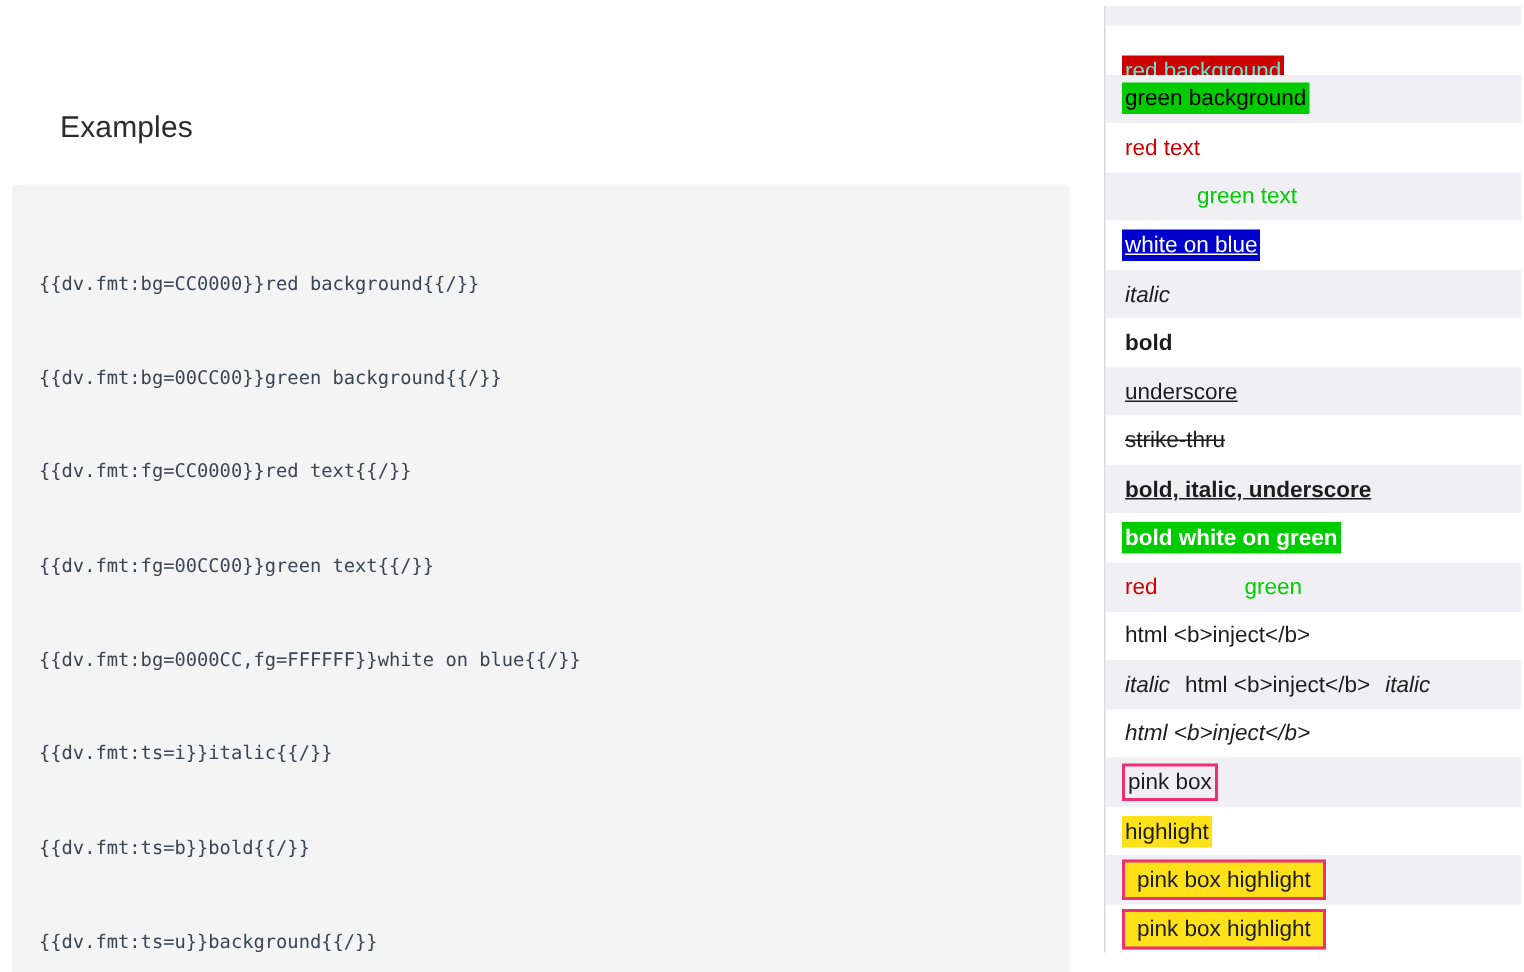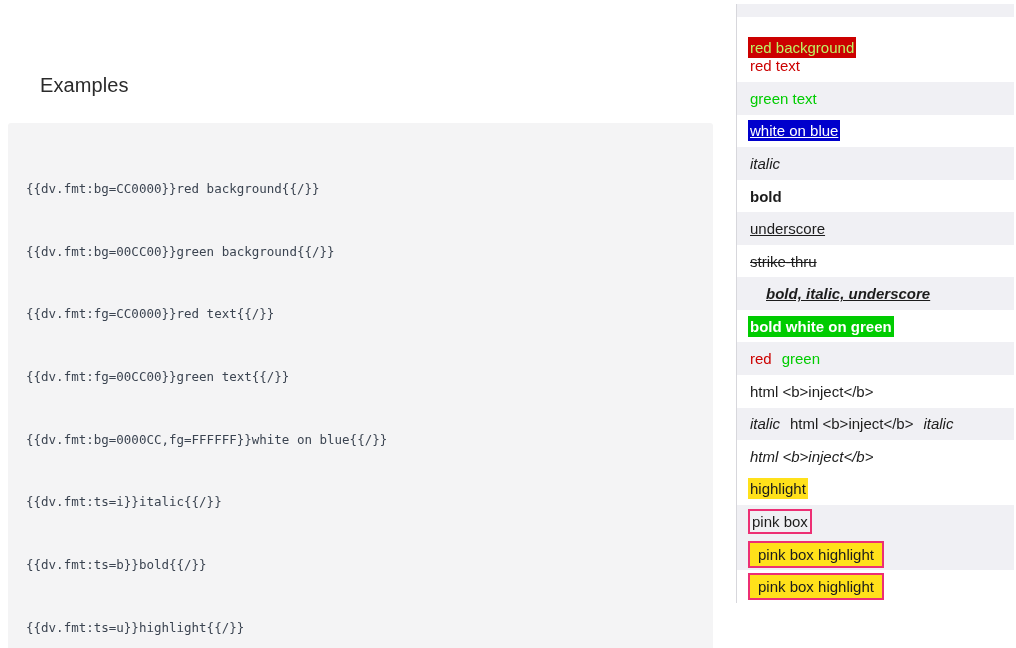--- a/index.html
+++ b/index.html
@@ -80,30 +80,30 @@
     font-size: 15px;
     color: #1c1c1c;
     line-height: 19px;
     white-space: nowrap;
   }
   .prow.stripe { background: #f0f0f4; }
   .prow.partial { height: 13px; }
   .prow .seg { display: inline-block; padding: 1px 2px; }
 
   
-  .fmt-bg-red    { background:#CC0000; color:#bef264;margin-top:28px; }
+  .fmt-bg-red    { background:#CC0000; color:#5eead4;margin-top:28px; }
   .fmt-bg-green  { background:#00CC00; color:#000; }
   .fmt-fg-red    { color:#CC0000; }
-  .fmt-fg-green  { color:#00CC00; }
+  .fmt-fg-green  { color:#00CC00;margin-left:48px; }
   .fmt-bg-blue   { background:#0000CC; color:#FFFFFF;text-decoration:underline; }
   .fmt-i         { font-style: italic; }
   .fmt-b         { font-weight: 700; }
   .fmt-u         { text-decoration: underline; }
   .fmt-s         { text-decoration: line-through; }
-  .fmt-biu       { font-weight:700; font-style:italic; text-decoration:underline;margin-left:16px; }
+  .fmt-biu       { font-weight:700; text-decoration:underline; }
   .fmt-bwg       { background:#00CC00; color:#FFFFFF; font-weight:700;text-align:right; }
   .cls-pink-box  { border: 2px solid #ed2f74; padding: 2px 5px; }
   .cls-highlight { background: #ffe11a; padding: 2px 2px; }
   .cls-pink-box.cls-highlight { background:#ffe11a; border:2px solid #ed2f74; padding:2px 8px; }
   .gap { display:inline-block; width:6px; }
 </style>
 </head>
 <body>
 
 <div id="page">
@@ -113,21 +113,21 @@
     <div class="page-heading">Examples</div>
 
     <div class="code-block">
       <span class="code-line">{{dv.fmt:bg=CC0000}}red background{{/}}</span>
       <span class="code-line">{{dv.fmt:bg=00CC00}}green background{{/}}</span>
       <span class="code-line">{{dv.fmt:fg=CC0000}}red text{{/}}</span>
       <span class="code-line">{{dv.fmt:fg=00CC00}}green text{{/}}</span>
       <span class="code-line">{{dv.fmt:bg=0000CC,fg=FFFFFF}}white on blue{{/}}</span>
       <span class="code-line">{{dv.fmt:ts=i}}italic{{/}}</span>
       <span class="code-line">{{dv.fmt:ts=b}}bold{{/}}</span>
-      <span class="code-line">{{dv.fmt:ts=u}}highlight{{/}}</span>
+      <span class="code-line">{{dv.fmt:ts=u}}background{{/}}</span>
       
       
       
       
       
       
       
       
       
       
@@ -140,20 +140,23 @@
   <div class="preview-col">
     <div class="preview-inner">
       <div class="preview-rows">
 
         <div class="prow stripe partial"></div>
 
         <div class="prow">
           <span class="seg fmt-bg-red">red background</span>
         </div>
 
+        <div class="prow stripe">
+          <span class="seg fmt-bg-green">green background</span>
+        </div>
 
         <div class="prow">
           <span class="seg fmt-fg-red">red text</span>
         </div>
 
         <div class="prow stripe">
           <span class="seg fmt-fg-green">green text</span>
         </div>
 
         <div class="prow">
@@ -199,26 +202,26 @@
           <span class="gap"></span>
           <span class="seg">html &lt;b&gt;inject&lt;/b&gt;</span>
           <span class="gap"></span>
           <span class="seg fmt-i">italic</span>
         </div>
 
         <div class="prow">
           <span class="seg fmt-i">html &lt;b&gt;inject&lt;/b&gt;</span>
         </div>
 
+        <div class="prow stripe">
+          <span class="seg cls-pink-box">pink box</span>
+        </div>
+
         <div class="prow">
           <span class="seg cls-highlight">highlight</span>
-        </div>
-
-        <div class="prow stripe">
-          <span class="seg cls-pink-box">pink box</span>
         </div>
 
         <div class="prow stripe">
           <span class="seg cls-pink-box cls-highlight">pink box highlight</span>
         </div>
 
         <div class="prow">
           <span class="seg cls-pink-box cls-highlight">pink box highlight</span>
         </div>
 

